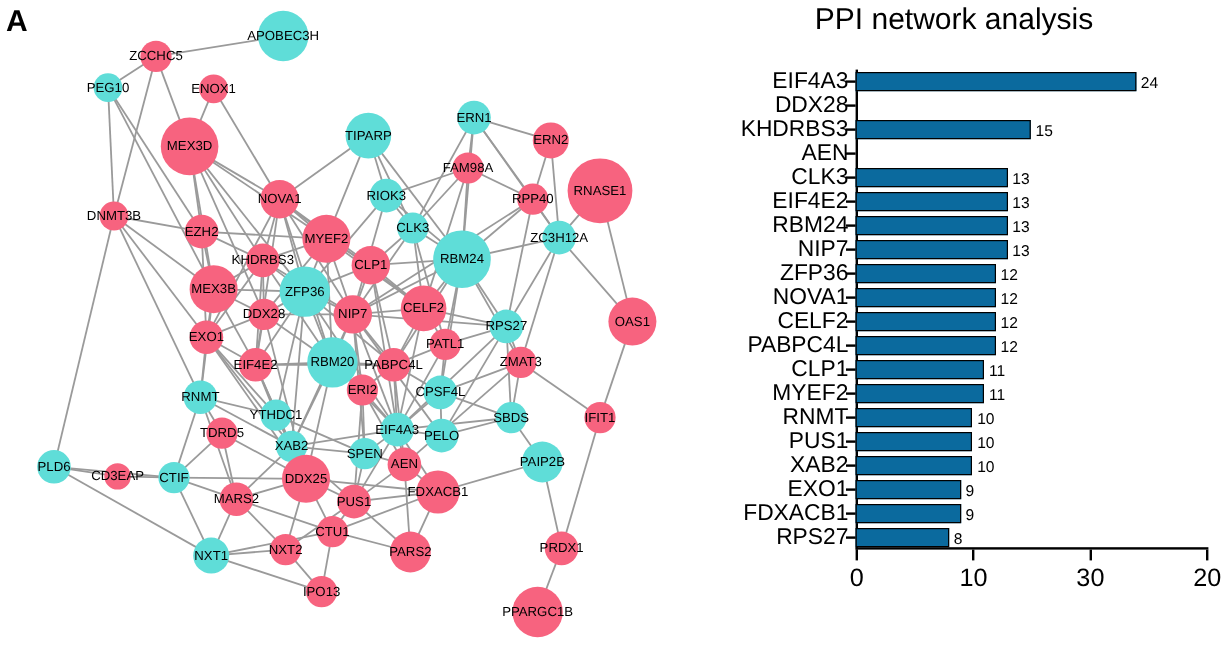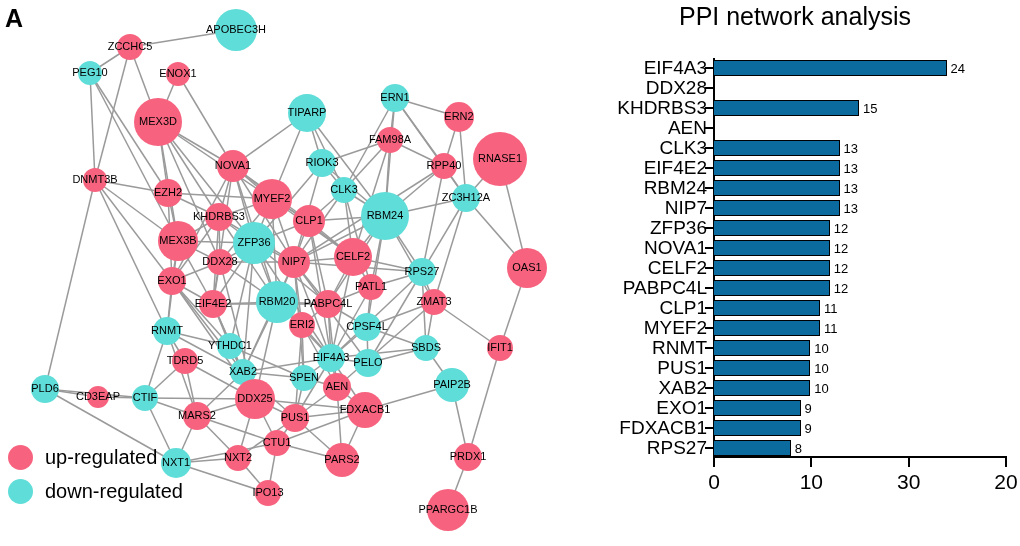--- a/index.html
+++ b/index.html
@@ -524,30 +524,20 @@
             <circle cx="268" cy="493" r="13" class="net-node" fill="#f7637f"></circle>
             <text x="268" y="493.5" class="net-label">IPO13</text>
           </g>
           <g>
             <circle cx="448" cy="510" r="21" class="net-node" fill="#f7637f"></circle>
             <text x="448" y="510.5" class="net-label">PPARGC1B</text>
           </g>
         </g>
     </svg>
 
-    <div id="network-legend">
-      <div class="legend-row">
-        <span class="legend-dot" style="background: rgb(247, 99, 127);"></span>
-        <span class="legend-text">up-regulated</span>
-      </div>
-      <div class="legend-row">
-        <span class="legend-dot" style="background: rgb(95, 221, 216);"></span>
-        <span class="legend-text">down-regulated</span>
-      </div>
-    </div>
   </div>
 
   <div id="panel-b">
 
     <div id="chart-title">PPI network analysis</div>
 
     <div id="y-tick-labels">
         <div class="y-tick-label" style="top: 10px;">EIF4A3</div>
         <div class="y-tick-label" style="top: 30px;">DDX28</div>
         <div class="y-tick-label" style="top: 50px;">KHDRBS3</div>

